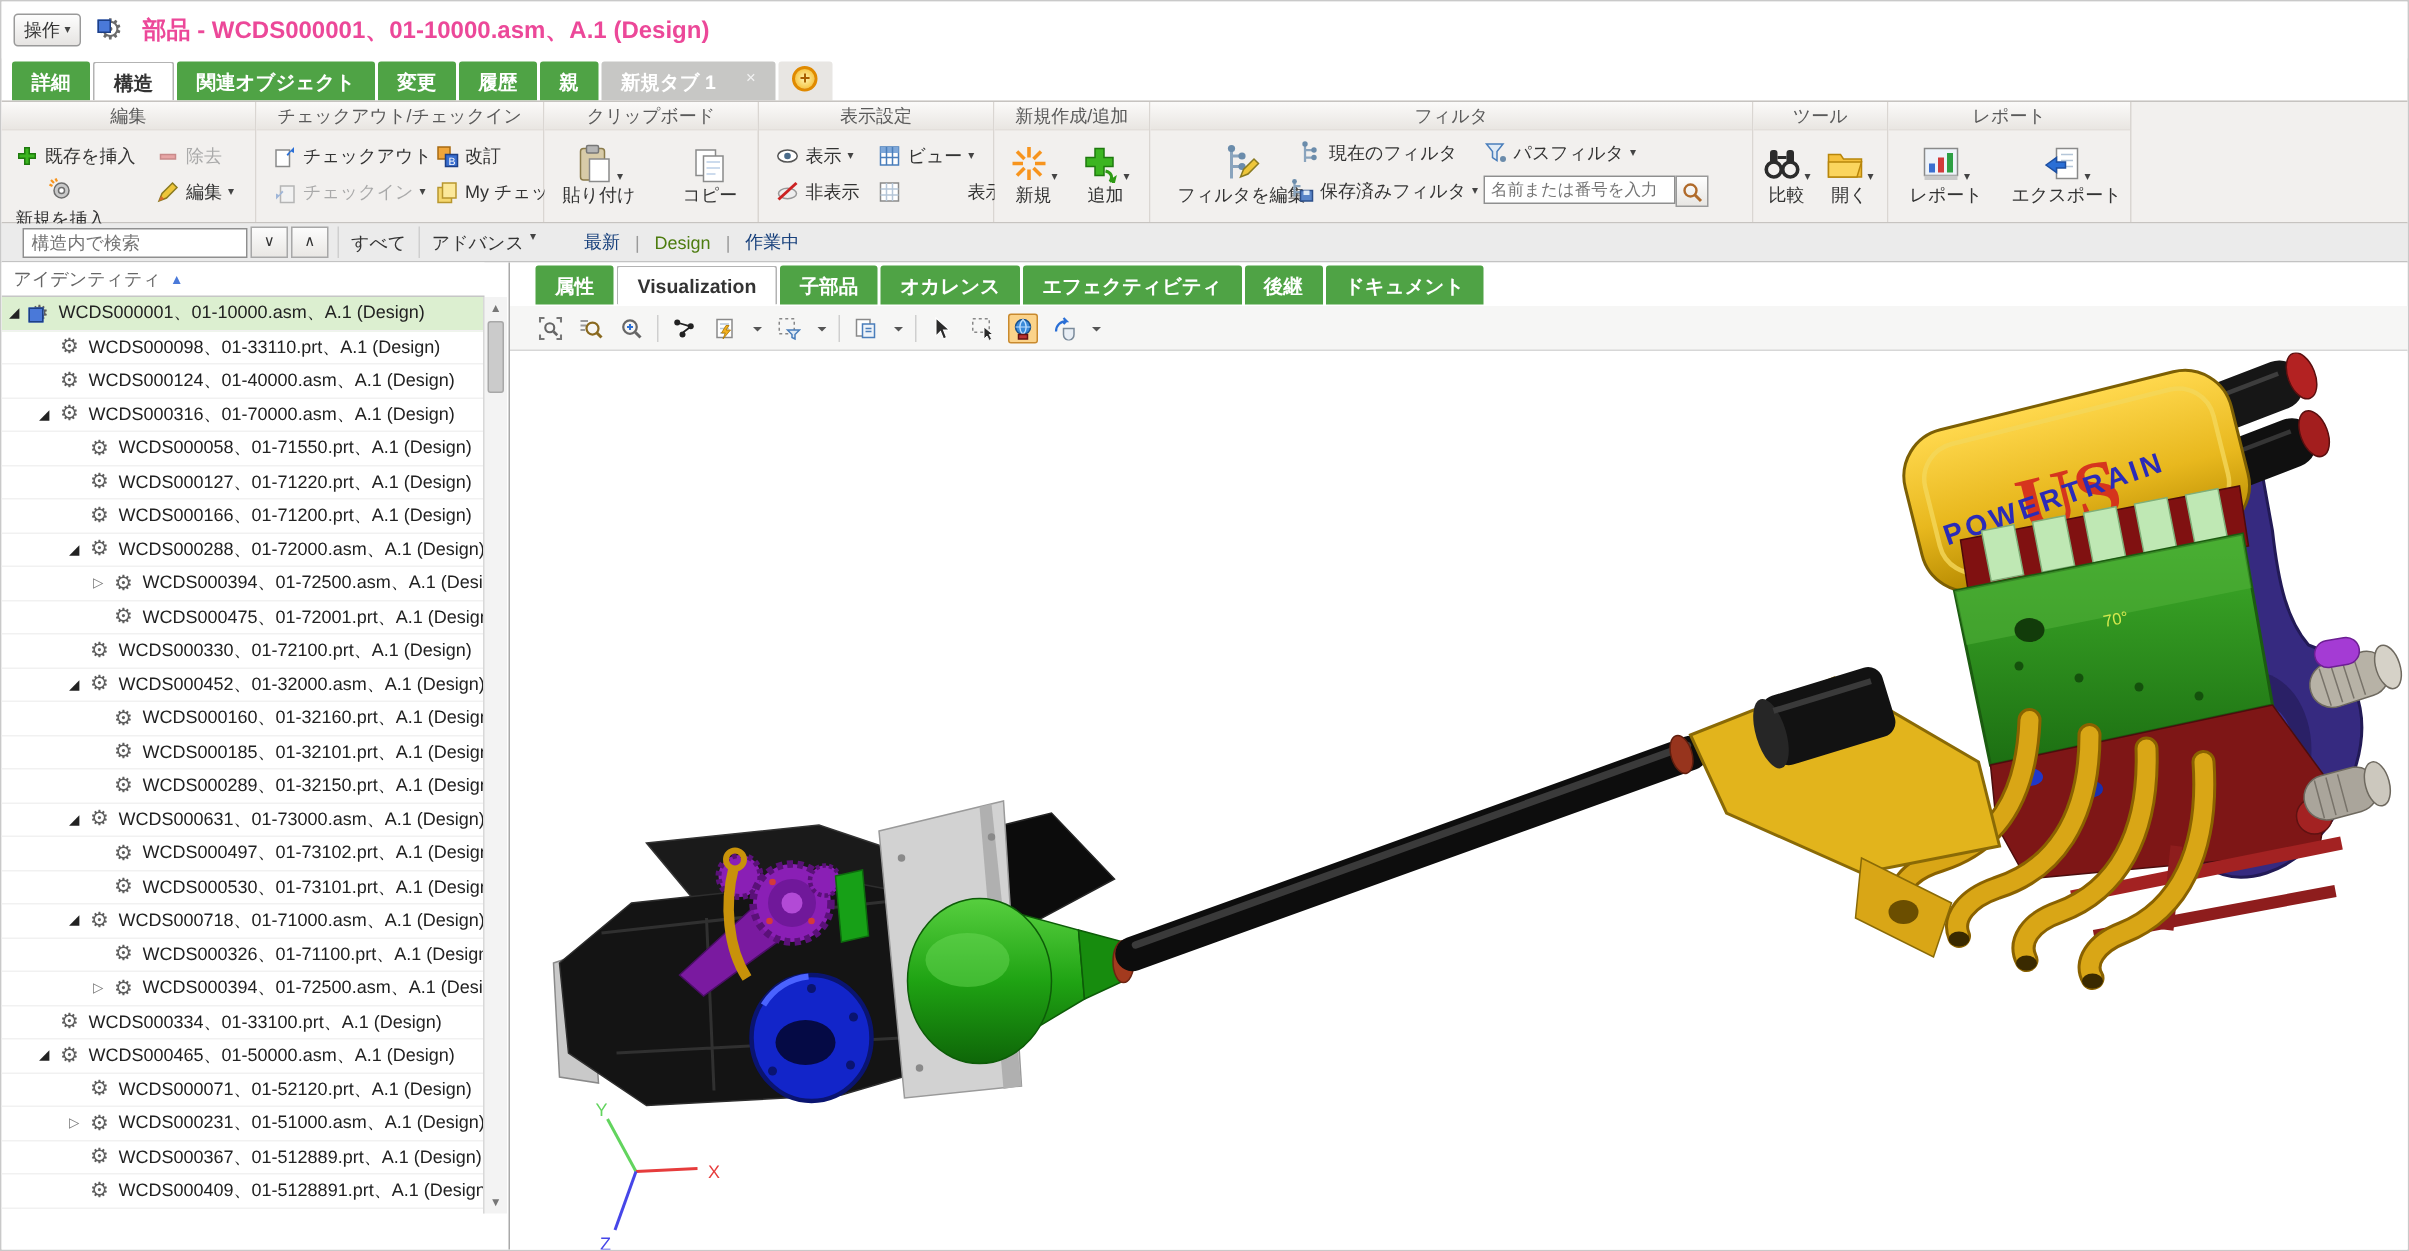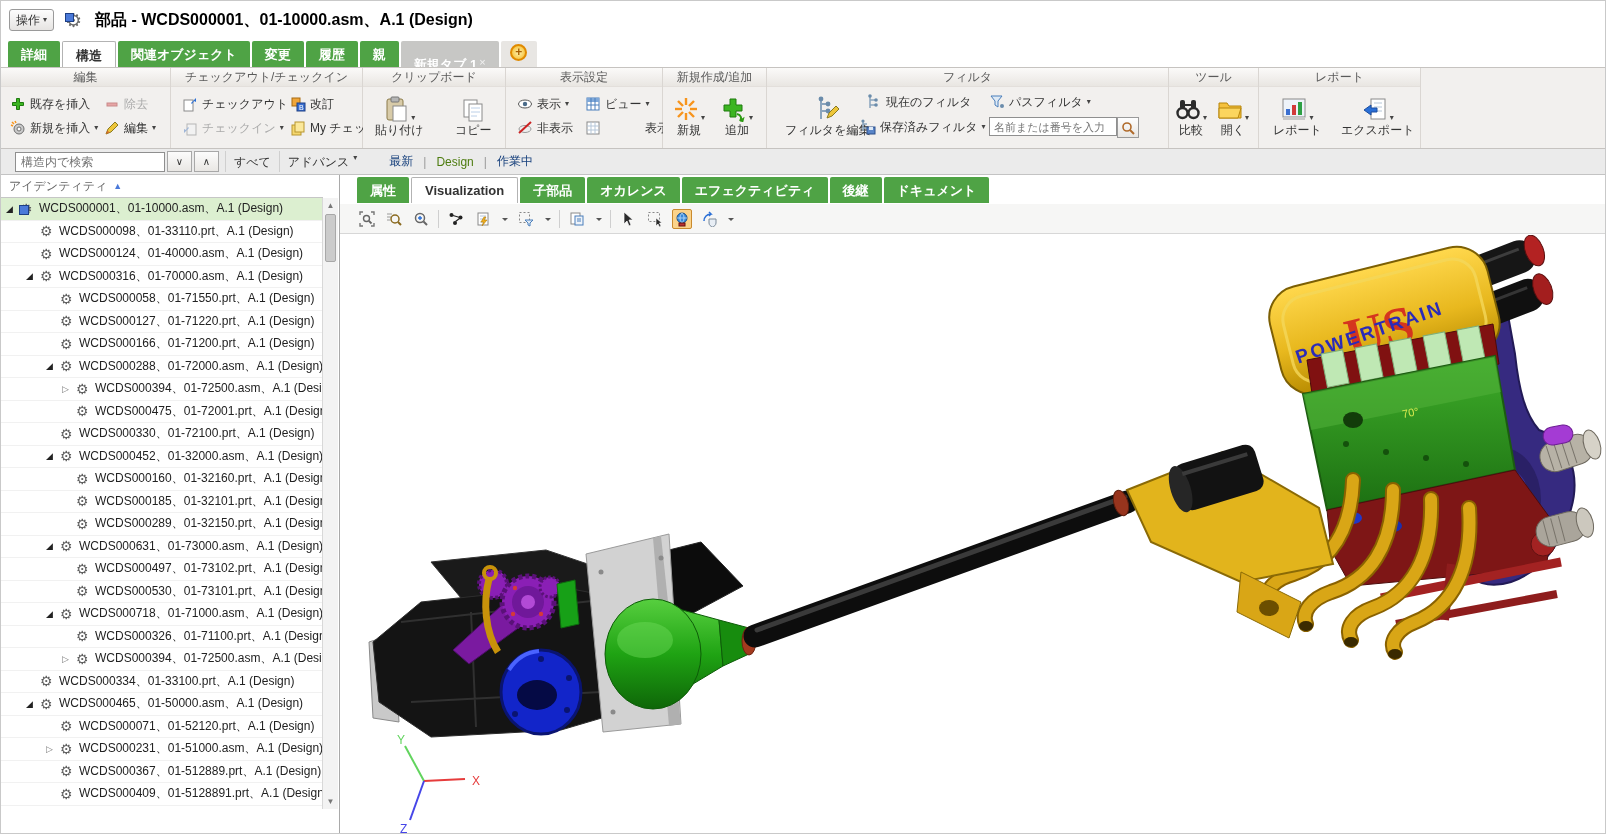--- a/index.html
+++ b/index.html
@@ -8,28 +8,28 @@
   #app{position:relative;width:1606px;height:834px;background:#fff;overflow:hidden;border:1px solid #c9c9c9;}
 
   
   .hdr{position:absolute;left:0;top:0;width:100%;height:38px;background:#fff;}
   .ops-btn{position:absolute;left:8px;top:8px;height:22px;padding:0 6px;font-size:12px;color:#333;
     background:linear-gradient(#fdfdfd,#e6e4e2);border:1px solid #9a9a9a;border-radius:3px;
     display:flex;align-items:center;gap:3px;cursor:pointer;}
   .caret{font-size:8px;color:#444;line-height:1;}
   .title-icon{position:absolute;left:64px;top:8px;width:24px;height:24px;font-size:19px;color:#6b6b6b;}
   .title-icon .cube{position:absolute;left:0px;top:4px;width:9px;height:9px;background:#4a79d9;border:1px solid #1d3f85;}
-  .page-title{position:absolute;left:94px;top:9px;font-size:16px;font-weight:bold;color:#000000;}
+  .page-title{position:absolute;left:94px;top:9px;font-size:16px;font-weight:bold;color:#ec4899;}
 
   
   .maintabs{position:absolute;left:7px;top:40px;height:26px;display:flex;gap:2px;}
   .mtab{height:26px;padding:5px 13px 0;font-size:13px;font-weight:bold;color:#fff;background:#4fa345;
     border-radius:2px 2px 0 0;white-space:nowrap;cursor:pointer;}
   .mtab.active{background:#fff;color:#333;border:1px solid #b3b3b3;border-bottom:none;}
-  .mtab.gray{background:#c7c7c5;color:#fff;display:flex;gap:2px;padding-top:15px;}
+  .mtab.gray{background:#c7c7c5;color:#fff;display:flex;gap:20px;padding-top:5px;}
   .mtab .x{font-size:11px;font-weight:normal;color:#f2f2f2;}
   .mtab.plus{background:#e8e6e3;width:36px;display:flex;justify-content:center;padding:3px 0 0;}
   .plusball{width:17px;height:17px;border-radius:50%;background:radial-gradient(#fff3b0,#f3b61f);
     border:2px solid #e08a00;color:#a95f00;font-size:12px;font-weight:bold;line-height:13px;text-align:center;}
 
   
   .ribbon{position:absolute;left:0;top:66px;width:1606px;height:82px;background:#f2f0ee;
     border-top:1px solid #c6c3c0;border-bottom:1px solid #c6c3c0;}
   .rg{position:absolute;top:0;height:80px;border-right:1px solid #dad6d2;background:#f2f0ee;}
   .rg-title{height:19px;line-height:19px;text-align:center;font-size:12px;color:#5a5a5a;
@@ -141,21 +141,21 @@
         <span>既存を挿入</span>
       </div>
       <div class="rbtn dis" style="left:100px;top:26px;">
         <span class="ic">
             <svg width="16" height="16">
               <rect x="3" y="7" width="10" height="3" fill="#e7a5a5" stroke="#c98a8a"></rect>
             </svg>
           </span>
         <span>除去</span>
       </div>
-      <div class="rbtn" style="left:6px;top:50px;">
+      <div class="rbtn" style="left:6px;top:50px;flex-direction:column;">
         <span class="ic">
             <svg width="16" height="16">
               <circle cx="9" cy="9" r="5" fill="#c9c9c9" stroke="#6e6e6e"></circle>
               <circle cx="9" cy="9" r="2" fill="#fff" stroke="#6e6e6e"></circle>
               <path d="M2 2l2 2M5 1l1 2M1 5l2 1" stroke="#f7941d" stroke-width="1.5"></path>
             </svg>
           </span>
         <span>新規を挿入</span>
           <span class="caret">▾</span>
       </div>

